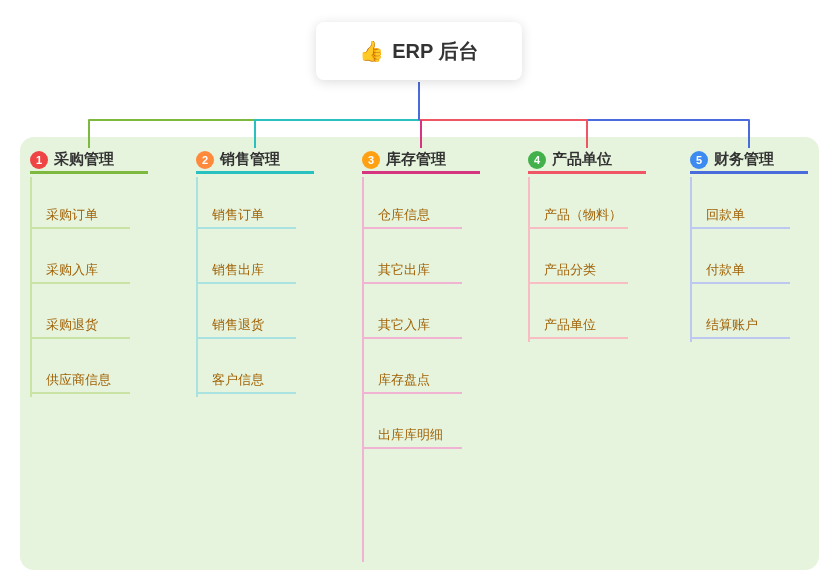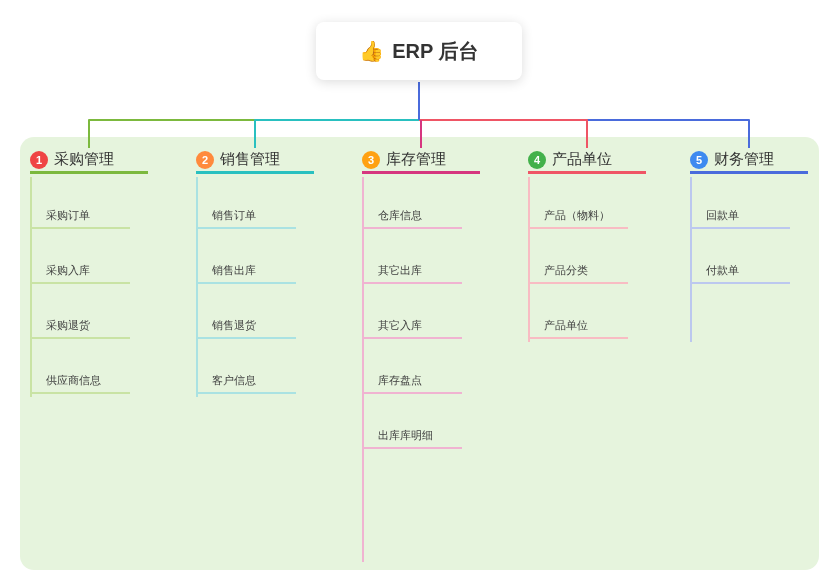--- a/index.html
+++ b/index.html
@@ -38,25 +38,25 @@
     height:26px; display:flex; align-items:center; gap:6px;
     border-bottom:3px solid var(--main);
     cursor:pointer;
   }
   .badge {
     width:18px; height:18px; border-radius:50%;
     background:var(--badge); color:#fff;
     display:inline-flex; align-items:center; justify-content:center;
     font-size:11px; font-weight:700; flex:0 0 18px;
   }
-  .branch-label { font-size:15px; font-weight:400; color:#333; white-space:nowrap; }
+  .branch-label { font-size:15px; font-weight:700; color:#333; white-space:nowrap; }
   .child {
     width:100px;
     padding:33px 0 4px 16px;
-    font-size:11px; color:#404040; line-height:16px;
+    font-size:13px; color:#a16207; line-height:16px;
     border-bottom:2px solid var(--light);
     white-space:nowrap; cursor:pointer;
   }
 
   .b1 { left:30px;  --main:#7cb93e; --light:#c9e3a4; --badge:#ef4444; }
   .b2 { left:196px; --main:#29c0c0; --light:#aae2e2; --badge:#ff8a3c; }
   .b3 { left:362px; --main:#d6367f; --light:#f0b3d1; --badge:#ffa112; }
   .b4 { left:528px; --main:#ef5565; --light:#f8bcc3; --badge:#43b14b; }
   .b5 { left:690px; --main:#4a6bdc; --light:#bcc8ef; --badge:#3d8af0; }
 
@@ -136,15 +136,16 @@
   </div>
 
   <div class="branch b5">
     <div class="spine"></div>
     <div class="branch-header">
       <span class="badge">5</span>
       <span class="branch-label">财务管理</span>
     </div>
     <div class="child">回款单</div>
     <div class="child">付款单</div>
+    <div class="child">结算账户</div>
   </div>
 
 </div>
 
 </body></html>

